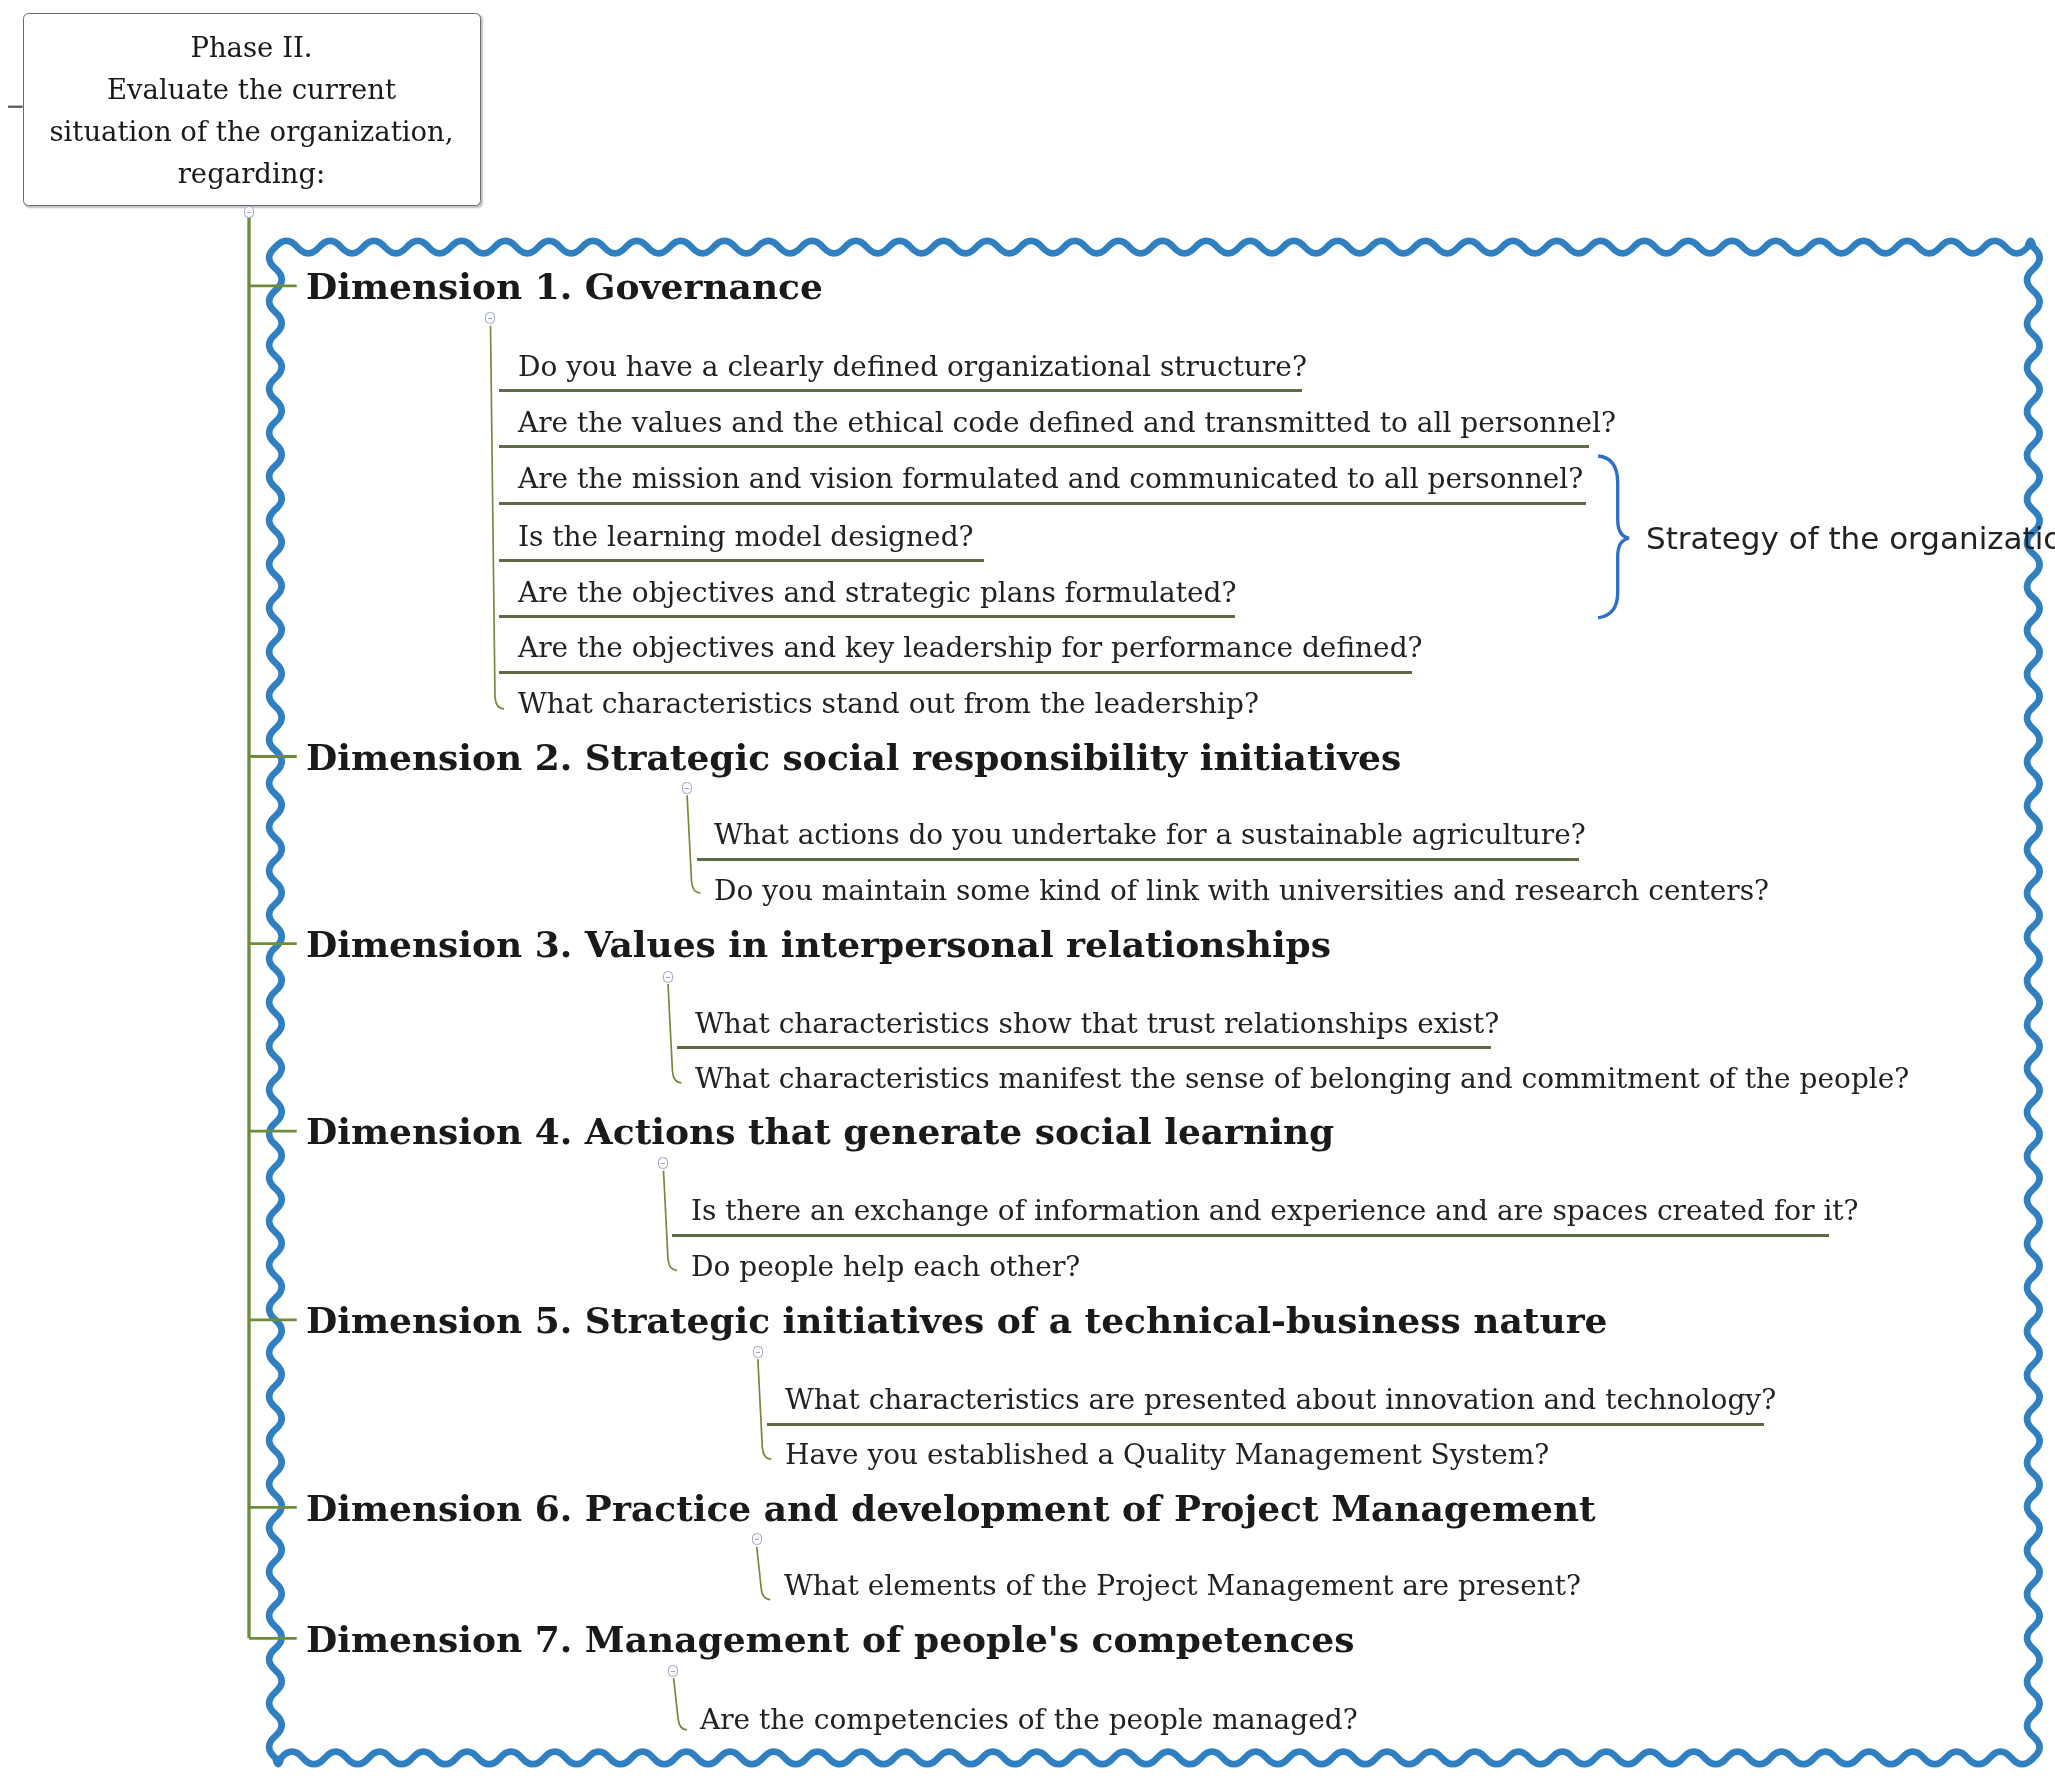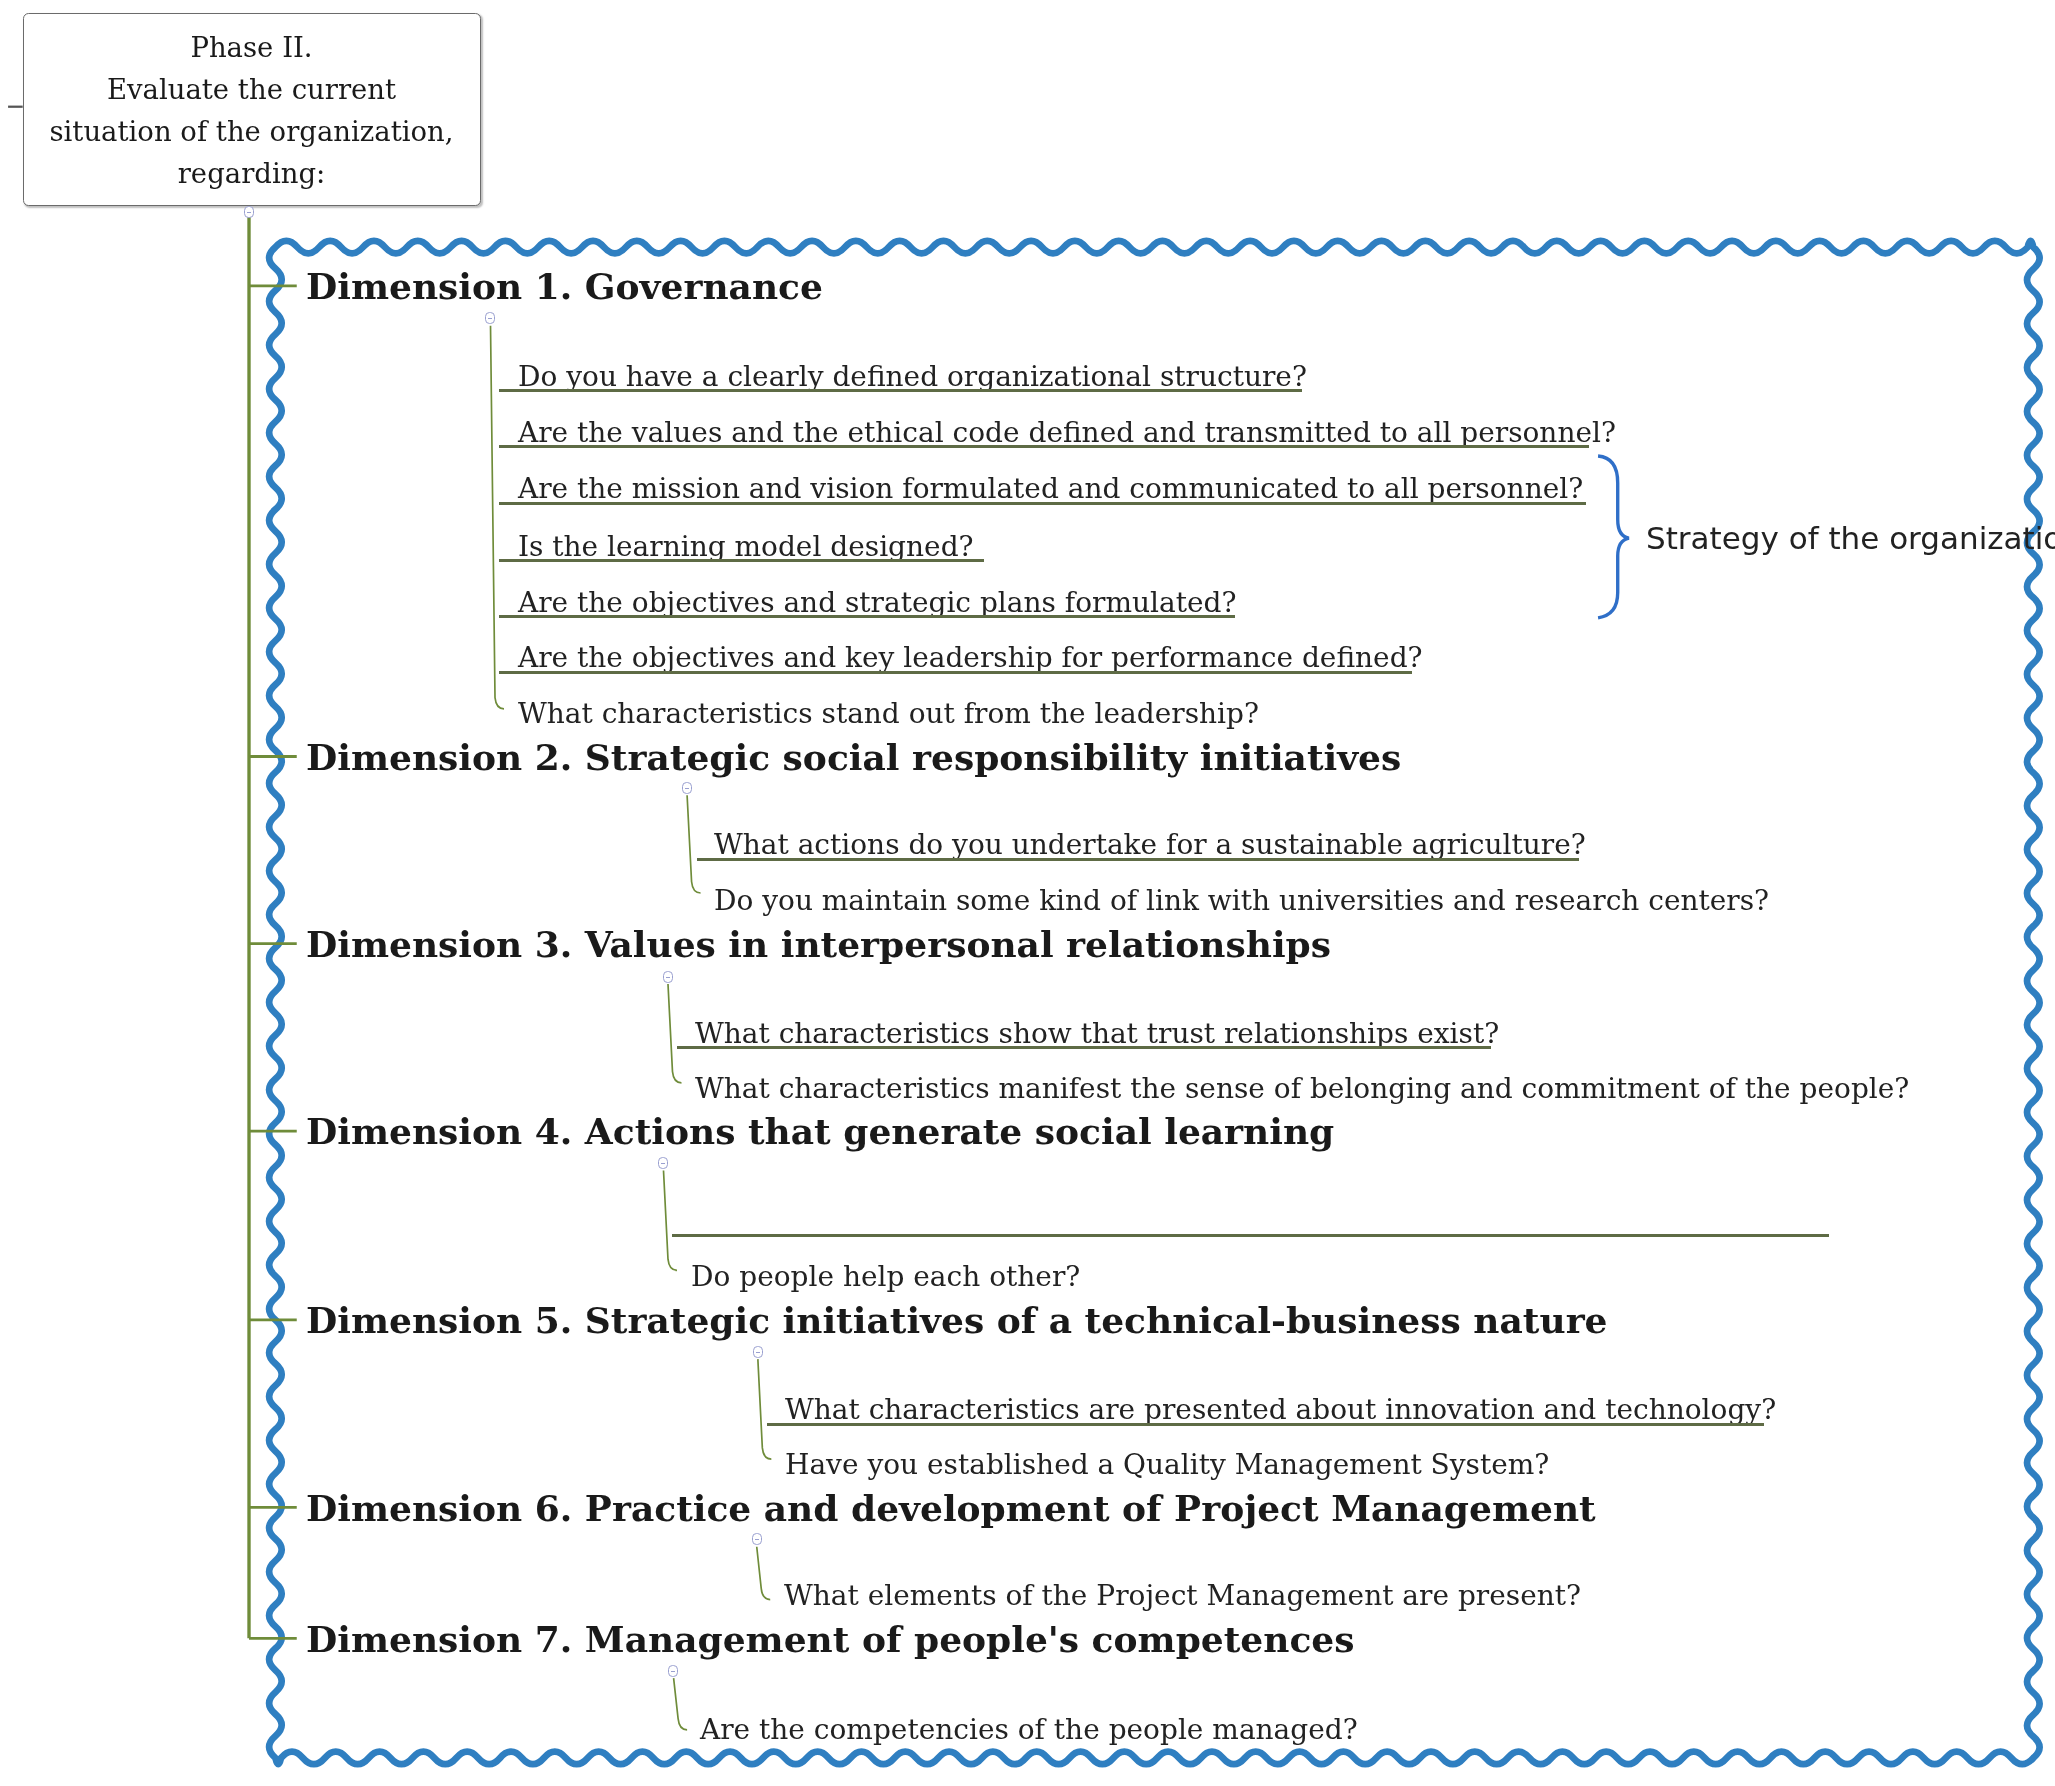--- a/index.html
+++ b/index.html
@@ -7,21 +7,21 @@
          font-family: "DejaVu Serif", "Liberation Serif", serif; color: #1a1a1a; }
   .abs { position: absolute; }
   #canvas { position: absolute; left: 0; top: 0; width: 1668px; height: 1786px; }
   .root-box { position: absolute; left: 22.5px; top: 13px; width: 456px; height: 191px;
               border: 1.7px solid #6b6b6b; border-radius: 5.6px; background: #fff;
               box-shadow: 1.1px 1.7px 1.7px rgba(0,0,0,0.25);
               display: flex; flex-direction: column; align-items: center; justify-content: center;
               text-align: center; font-size: 27.5px; line-height: 42px; }
   .root-box span { display: block; }
   .dim-title { position: absolute; font-weight: bold; font-size: 36px; white-space: nowrap; line-height: 34px; }
-  .q { position: absolute; font-size: 28px; white-space: nowrap; line-height: 34px; color: #222; margin-top: 10px; }
+  .q { position: absolute; font-size: 28px; white-space: nowrap; line-height: 34px; color: #222; }
   .uline { position: absolute; height: 2.8px; background: #5e6b45; }
   .annot { position: absolute; font-size: 31px; white-space: nowrap;
            font-family: "DejaVu Sans", "Liberation Sans", sans-serif; color: #222; }
   .toggle { position: absolute; width: 10px; height: 12.4px; border: 1.1px solid #9aa0d0;
             border-radius: 4.5px; background: #fff; box-sizing: border-box; }
   .toggle::after { content: ""; position: absolute; left: 1.7px; right: 1.7px; top: 4.5px; height: 1.1px; background: #9aa0d0; }
 </style>
 </head>
 <body>
 
@@ -89,20 +89,21 @@
   <div class="q" style="left:714px;top:874px">Do you maintain some kind of link with universities and research centers?</div>
 
   <div class="dim-title" style="left:306px;top:927px">Dimension 3. Values in interpersonal relationships</div>
   <div class="toggle" style="left:663px;top:971px"></div>
   <div class="q" style="left:695px;top:1007px">What characteristics show that trust relationships exist?</div>
   <div class="uline" style="left:677px;top:1046px;width:814px"></div>
   <div class="q" style="left:695px;top:1062px">What characteristics manifest the sense of belonging and commitment of the people?</div>
 
   <div class="dim-title" style="left:306px;top:1114px">Dimension 4. Actions that generate social learning</div>
   <div class="toggle" style="left:658px;top:1157px"></div>
+  <div class="q" style="left:691px;top:1194px">Is there an exchange of information and experience and are spaces created for it?</div>
   <div class="uline" style="left:672px;top:1234px;width:1157px"></div>
   <div class="q" style="left:691px;top:1250px">Do people help each other?</div>
 
   <div class="dim-title" style="left:306px;top:1303px">Dimension 5. Strategic initiatives of a technical-business nature</div>
   <div class="toggle" style="left:753px;top:1346px"></div>
   <div class="q" style="left:785px;top:1383px">What characteristics are presented about innovation and technology?</div>
   <div class="uline" style="left:767px;top:1423px;width:997px"></div>
   <div class="q" style="left:785px;top:1438px">Have you established a Quality Management System?</div>
 
   <div class="dim-title" style="left:306px;top:1491px">Dimension 6. Practice and development of Project Management</div>

